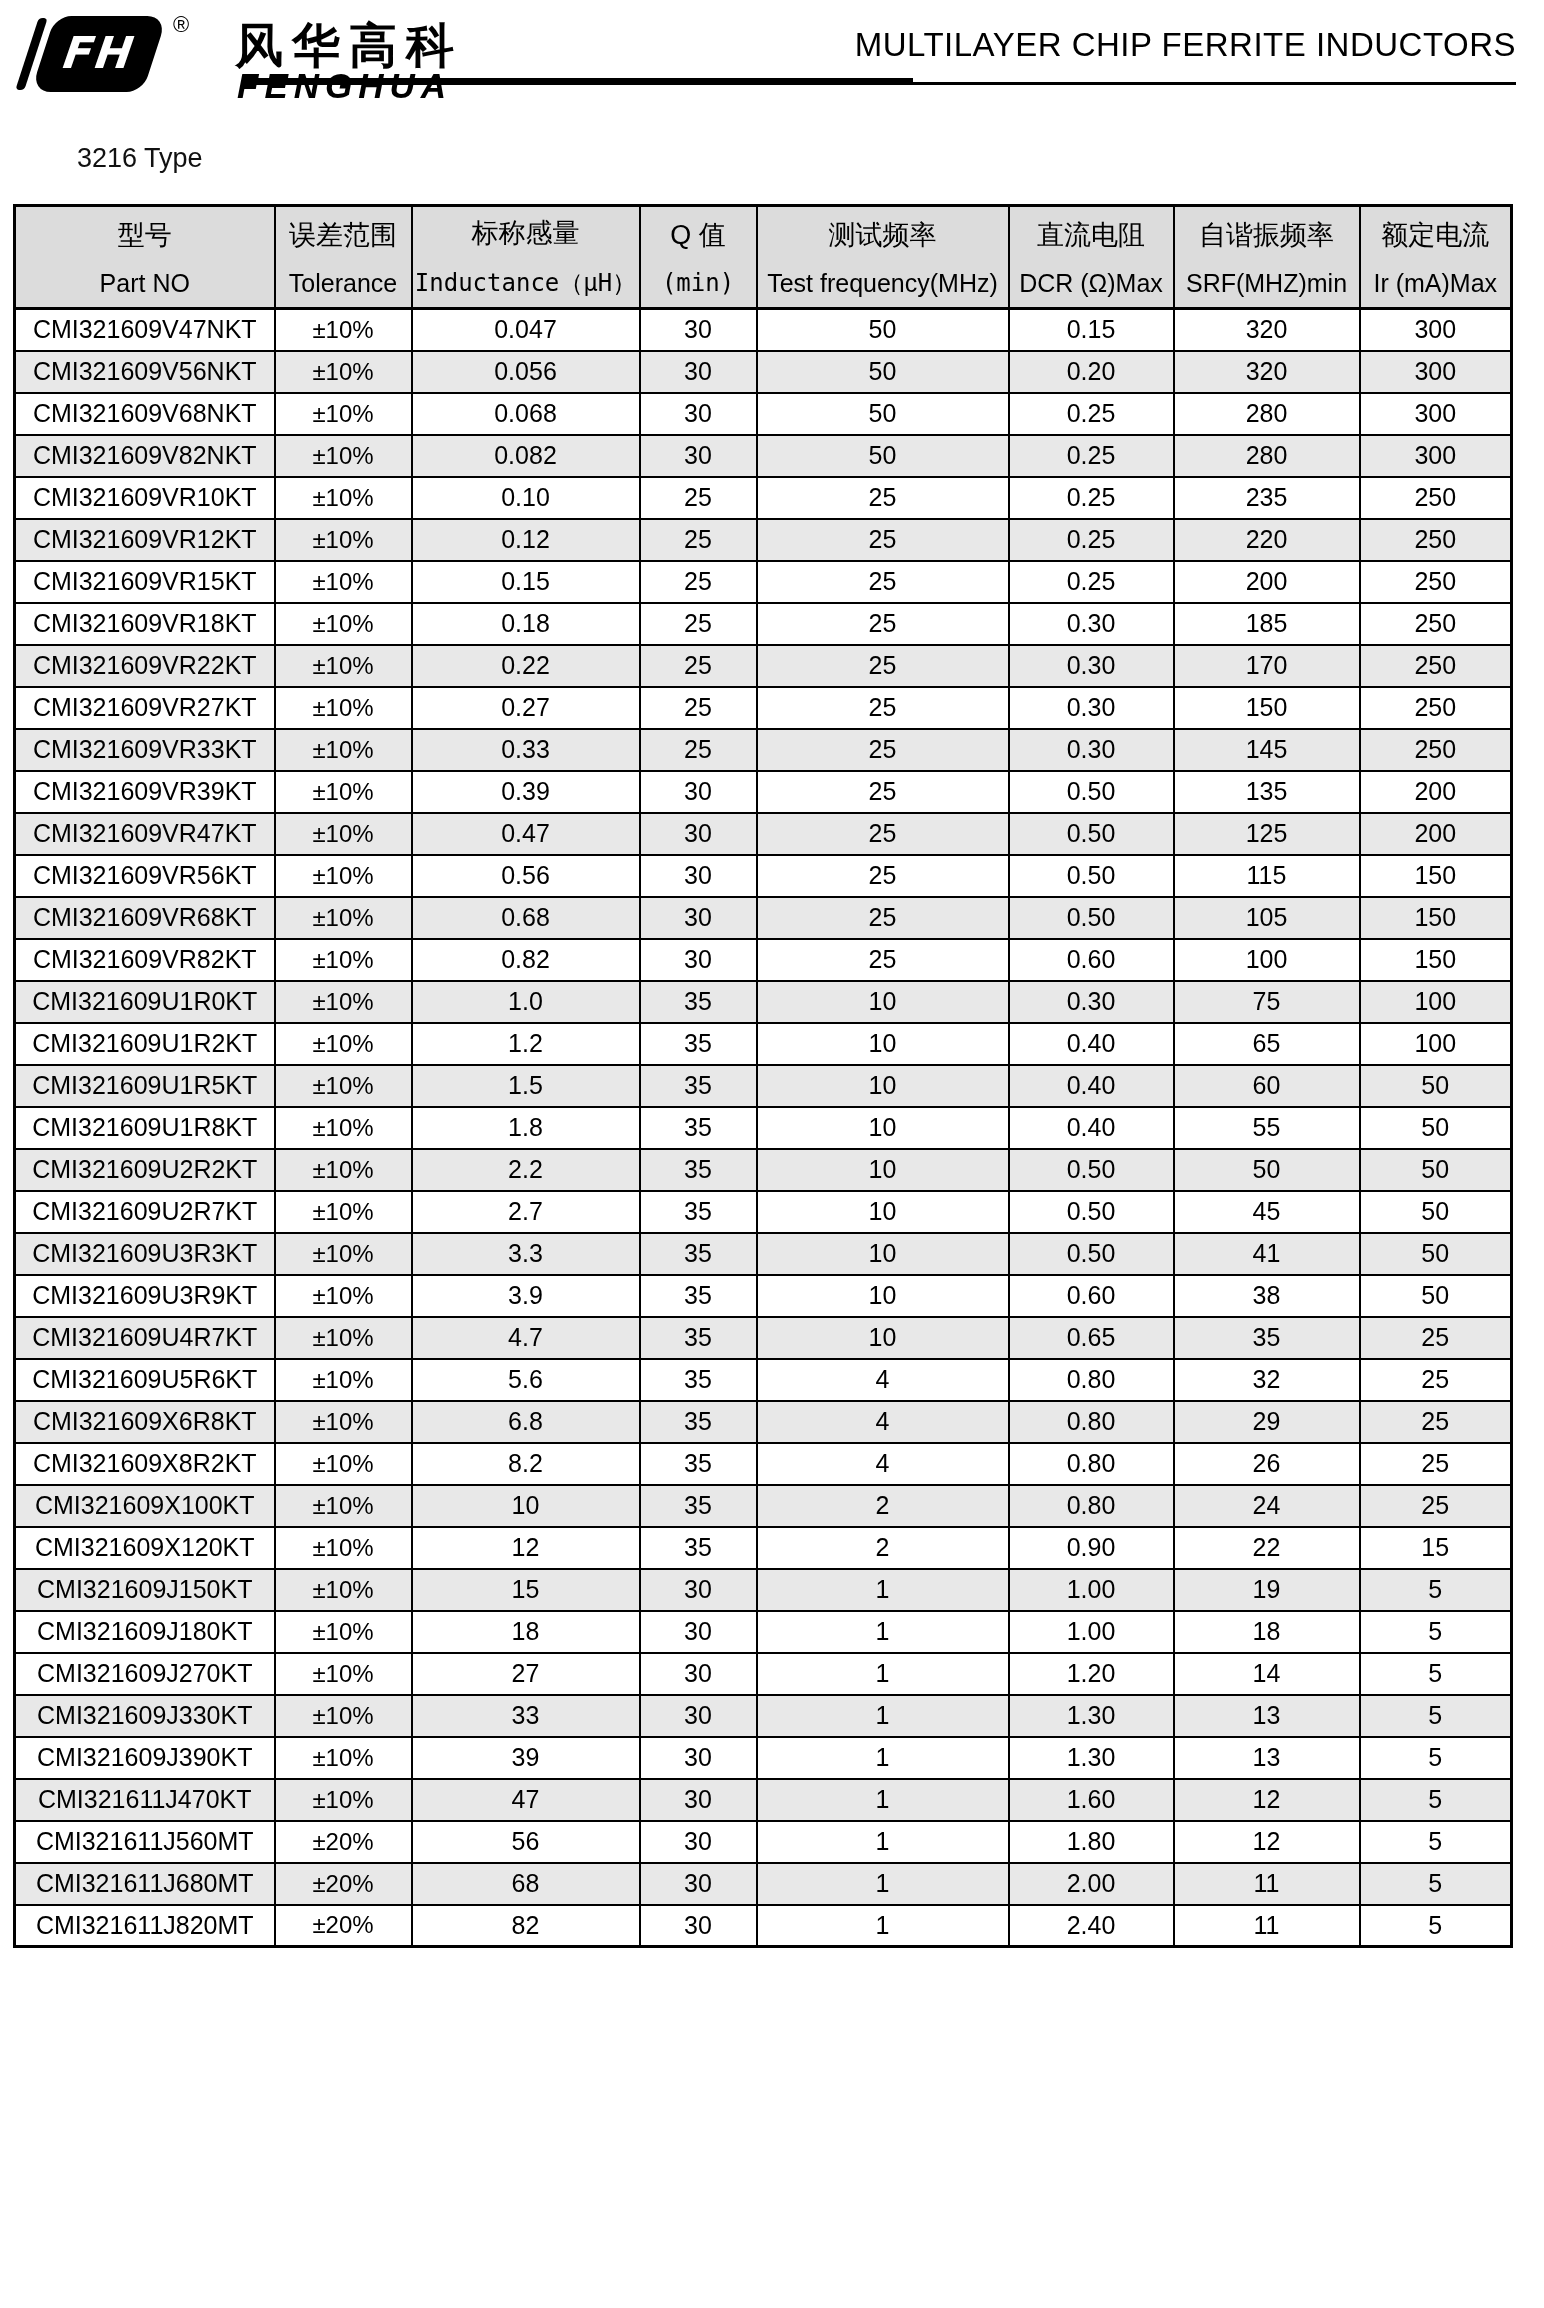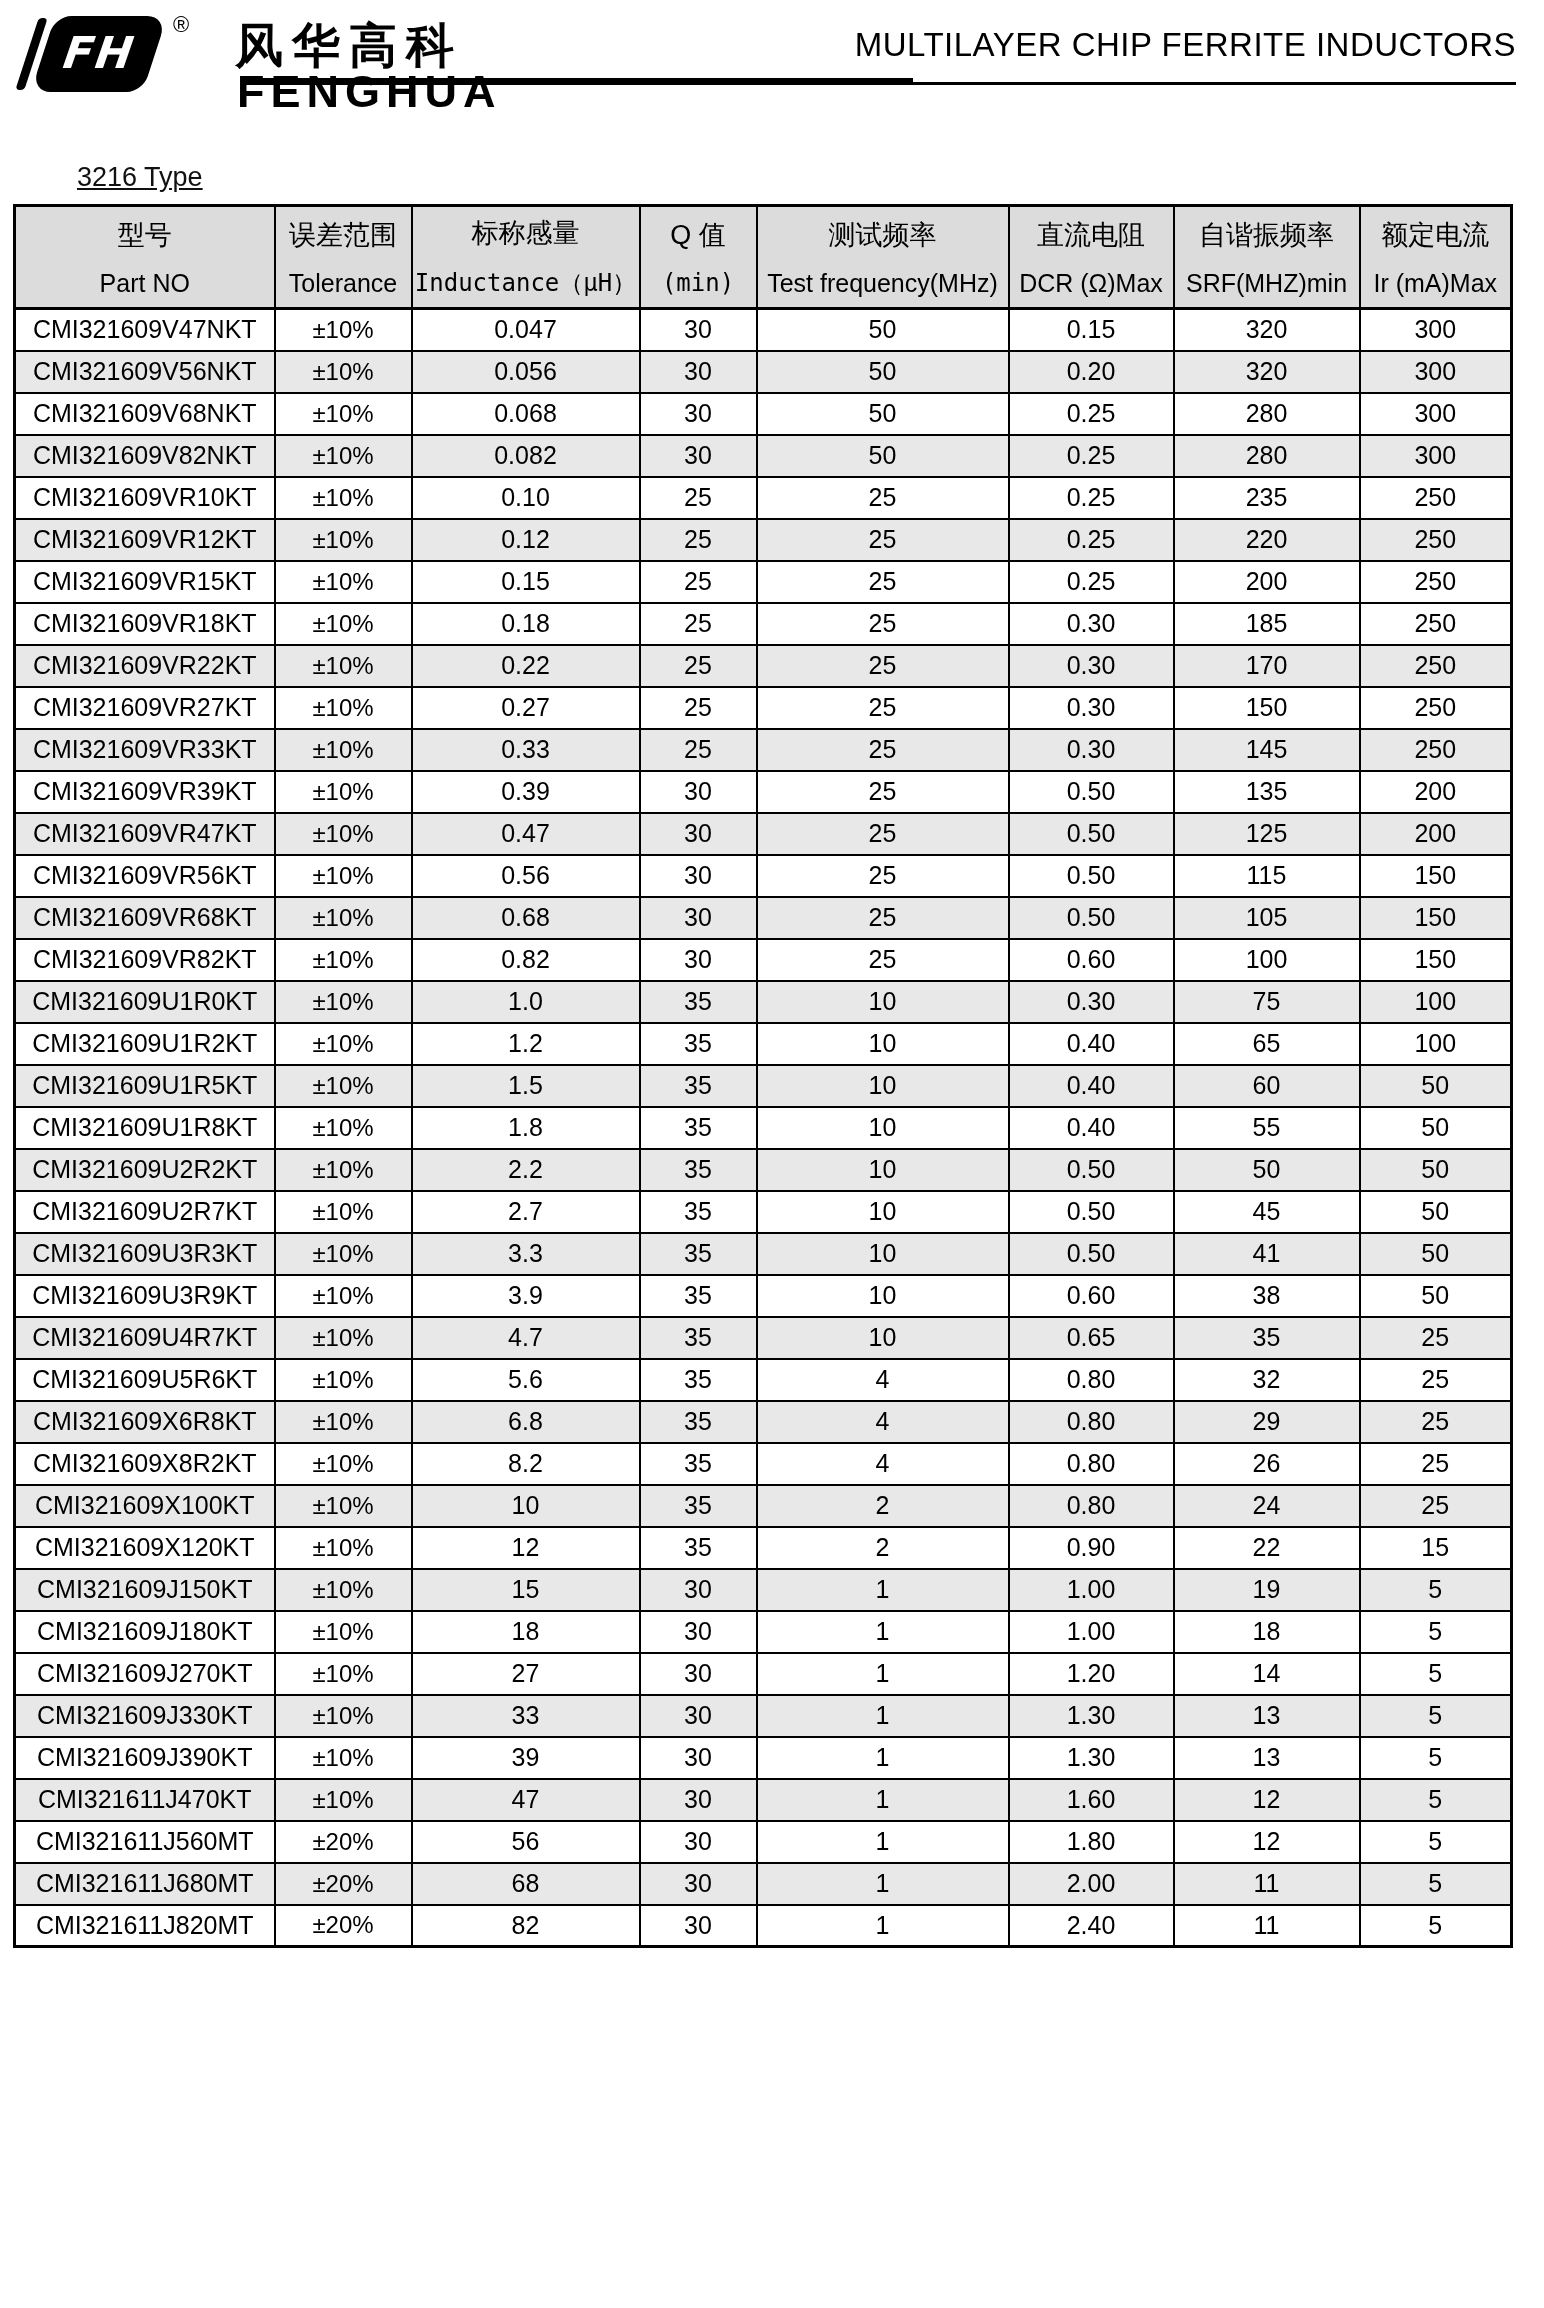--- a/index.html
+++ b/index.html
@@ -10,28 +10,28 @@
   .logo-wrap{position:absolute;left:25px;top:12px;width:420px;height:90px;}
   .emblem{position:absolute;left:18px;top:4px;width:112px;height:76px;background:#000;
           border-radius:16px 20px 16px 20px;transform:skewX(-18deg);}
   .emblem-bar{position:absolute;left:2px;top:6px;width:9px;height:72px;background:#000;
           border-radius:4px;transform:skewX(-18deg);}
   .emblem-fh{display:block;width:100%;line-height:74px;text-align:center;color:#fff;
           font-family:"DejaVu Sans",sans-serif;font-weight:bold;font-style:italic;
           font-size:44px;transform:skewX(10deg);letter-spacing:2px;}
   .reg-mark{position:absolute;left:148px;top:0px;font-size:22px;color:#000;}
   .brand-cn{position:absolute;left:210px;top:2px;font-size:48px;font-weight:bold;letter-spacing:9px;white-space:nowrap;}
-  .brand-en{position:absolute;left:212px;top:54px;font-size:45px;font-weight:bold;letter-spacing:6px;white-space:nowrap;}
+  .brand-en{position:absolute;left:212px;top:54px;font-size:35px;font-weight:bold;letter-spacing:6px;white-space:nowrap;font-style:italic;}
 
   .doc-title{position:absolute;right:28px;top:26px;width:900px;text-align:right;
           font-size:33px;font-weight:normal;letter-spacing:0.5px;white-space:nowrap;}
   .rule-thick{position:absolute;left:243px;top:78px;width:670px;height:7px;background:#000;}
   .rule-thin{position:absolute;left:913px;top:82px;width:603px;height:3px;background:#000;}
 
-  .section-label{position:absolute;left:77px;top:162px;font-size:27px;color:#111;text-decoration:underline;}
+  .section-label{position:absolute;left:77px;top:143px;font-size:27px;color:#111;}
 
   
   table.spec{position:absolute;left:13px;top:204px;width:1497px;border-collapse:collapse;
           table-layout:fixed;border:3px solid #000;}
   .spec th,.spec td{border:2px solid #000;text-align:center;vertical-align:middle;
           padding:0;overflow:hidden;white-space:nowrap;}
   .spec thead tr{height:100px;padding-left:28px;}
   .spec thead th{background:#dcdcdc;border-bottom:3px solid #000;font-weight:normal;}
   .h-cn{font-size:27px;margin:8px 0 16px 0;font-weight:normal;}
   .h-en{font-size:25px;margin:0 0 8px 0;}

